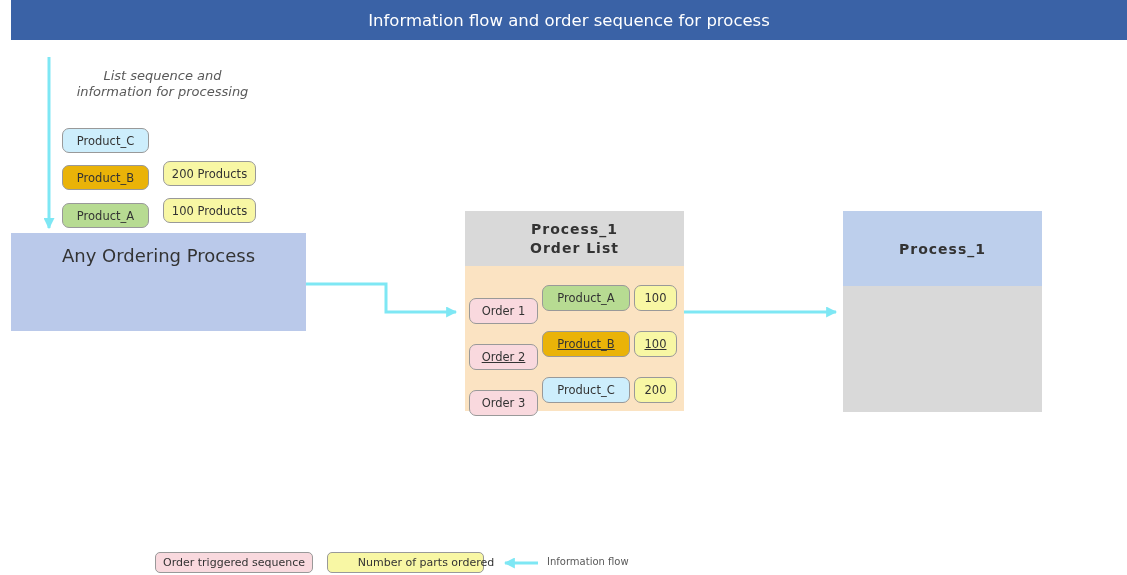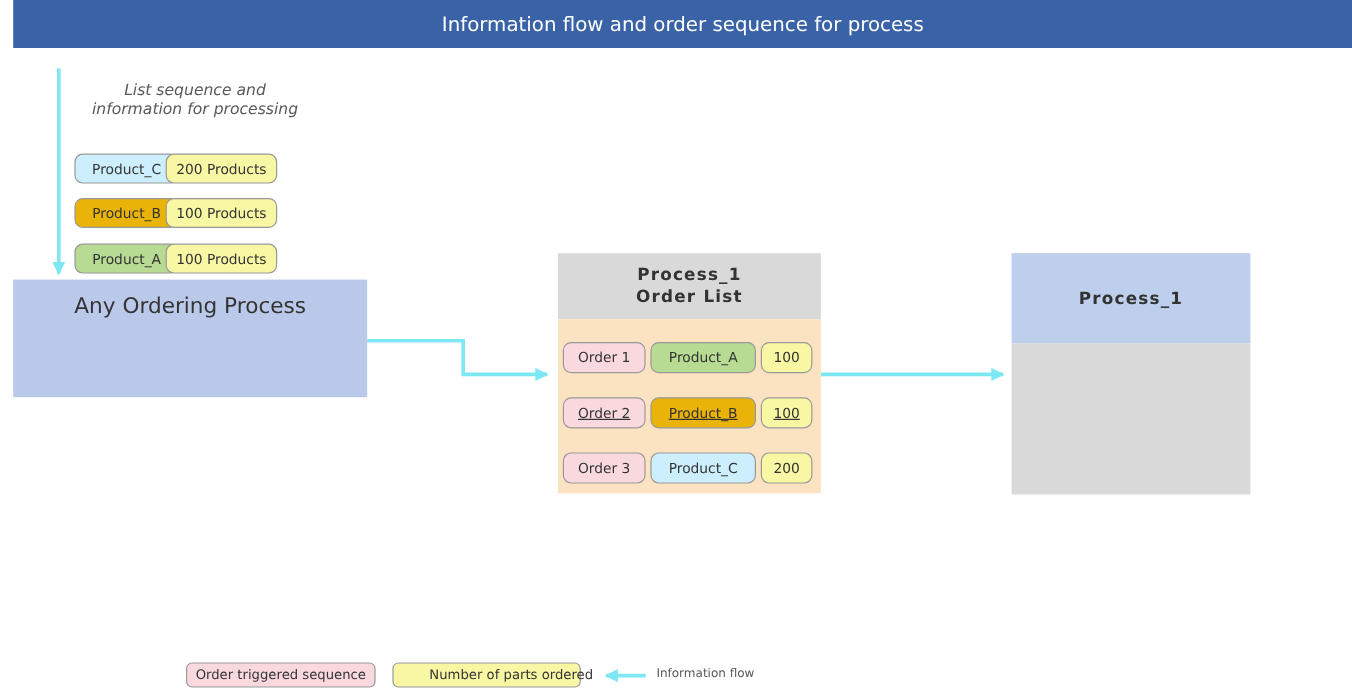--- a/index.html
+++ b/index.html
@@ -23,38 +23,38 @@
     display:flex;align-items:center;justify-content:center;font-size:11.5px;color:#333;
     background:#fff;white-space:nowrap;
   }
   .c-pink{background:#f9d9de;}
   .c-green{background:#b7db92;}
   .c-purple{background:#eab308;}
   .c-lblue{background:#cdeefc;}
   .c-yellow{background:#f8f7a4;}
   
   .pq-product{left:62px;width:87px;height:25px;}
-  .pq-qty{left:138px;width:93px;height:25px;}
+  .pq-qty{left:163px;width:93px;height:25px;margin-top:33px;}
   .pq-r0{top:128px;} .pq-r1{top:165px;} .pq-r2{top:203px;}
   
   .ordering-box{
     position:absolute;left:11px;top:233px;width:295px;height:98px;background:#bac9ea;
     text-align:center;
   }
   .ordering-box .ob-title{font-size:18px;margin-top:12px;}
   .ordering-box .ob-sub{font-size:13.5px;line-height:1.35;margin-top:12px;}
   
   .order-list{position:absolute;left:465px;top:211px;width:219px;height:200px;}
   .ol-header{
     position:absolute;left:0;top:0;width:219px;height:55px;background:#d9d9d9;
     display:flex;flex-direction:column;align-items:center;justify-content:center;
     font-weight:bold;font-size:14px;letter-spacing:1px;line-height:1.3;
   }
   .ol-body{position:absolute;left:0;top:55px;width:219px;height:145px;background:#fbe3c2;}
-  .ol-chip-order{left:4px;width:69px;height:26px;}
+  .ol-chip-order{left:4px;width:69px;height:26px;margin-top:13px;}
   .ol-chip-product{left:77px;width:88px;height:26px;}
   .ol-chip-qty{left:169px;width:43px;height:26px;}
   .ol-r0{top:74px;} .ol-r1{top:120px;text-decoration:underline;} .ol-r2{top:166px;}
   
   .process-box{position:absolute;left:843px;top:211px;width:199px;height:201px;}
   .pb-header{
     position:absolute;left:0;top:0;width:199px;height:75px;background:#bdcfec;
     display:flex;align-items:center;justify-content:center;
     font-weight:bold;font-size:14px;letter-spacing:1px;
   }

